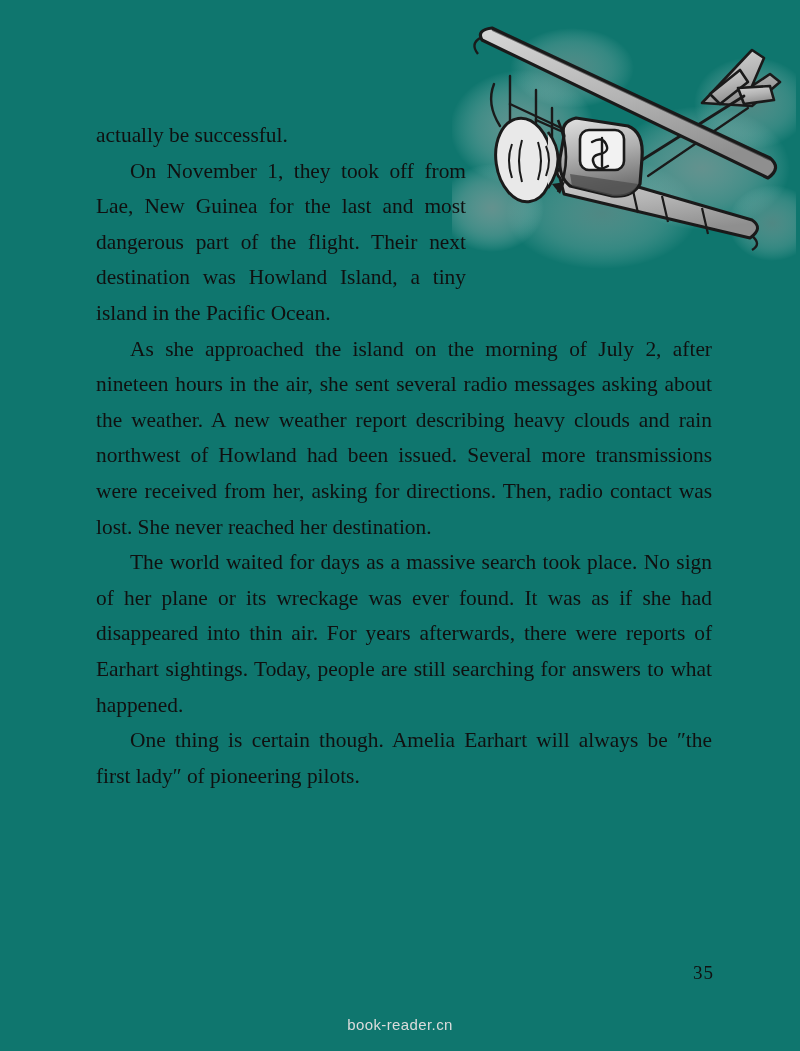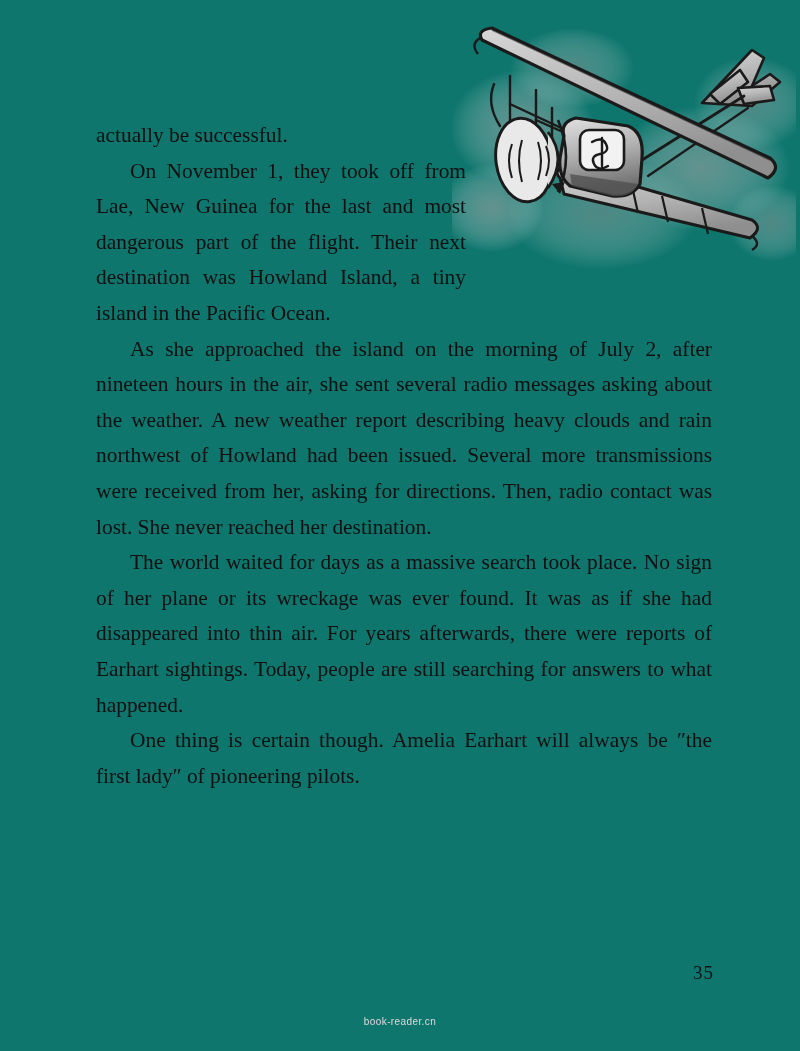--- a/index.html
+++ b/index.html
@@ -67,21 +67,21 @@
   }
 
   
   #watermark {
     position: absolute;
     left: 0;
     right: 0;
     top: 1016px;
     text-align: center;
     font-family: "Liberation Sans", "DejaVu Sans", sans-serif;
-    font-size: 10px;
+    font-size: 15px;
     color: #dcdcdc;
     letter-spacing: 0.4px;
   }
 </style>
 </head>
 <body>
 
 <div id="page">
 
   <div id="illustration">

